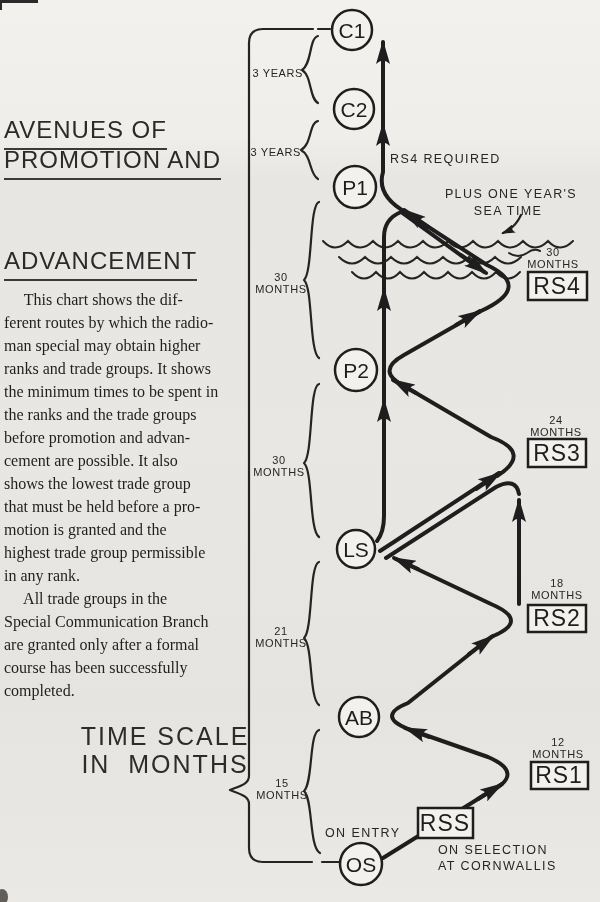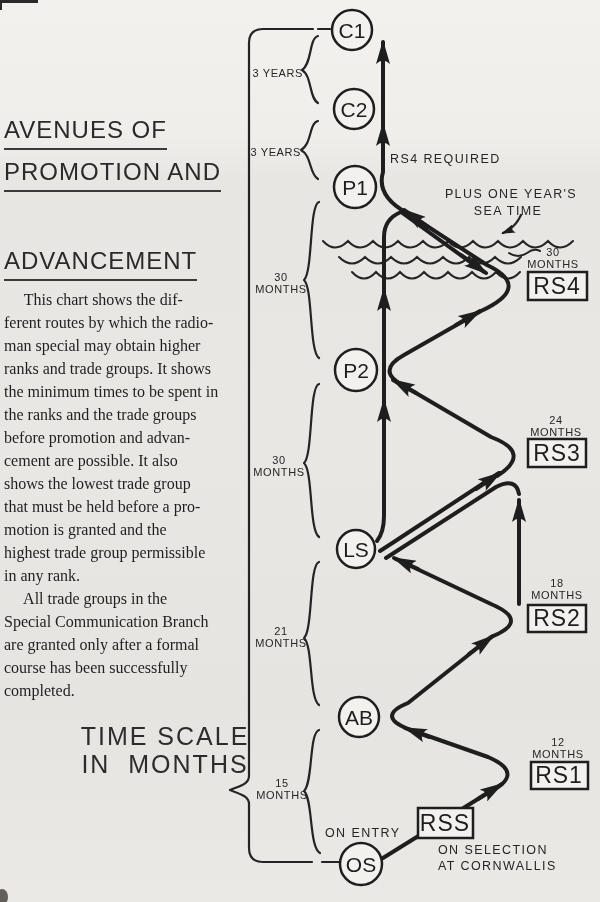--- a/index.html
+++ b/index.html
@@ -41,21 +41,21 @@
 
 <div id="page">
 
   <div class="abs" style="left:0;top:0;width:38px;height:2.5px;background:#2a2a2a;"></div>
   <div class="abs" style="left:0;top:0;width:2px;height:10px;background:#2a2a2a;"></div>
   <div class="abs" style="left:-4px;top:889px;width:12px;height:16px;background:#4a4743;border-radius:50%;opacity:.85;"></div>
 
   <div class="abs" style="left:4px;top:92px;margin-top:24px;">
     <span class="title-line">AVENUES OF</span>
   </div>
-  <div class="abs" style="left:4px;top:158px;">
+  <div class="abs" style="left:4px;top:146px;">
     <span class="title-line">PROMOTION AND</span>
   </div>
   <div class="abs" style="left:4px;top:199px;margin-top:48px;">
     <span class="title-line">ADVANCEMENT</span>
   </div>
 
   <div id="intro" class="abs">     This chart shows the dif-
 ferent routes by which the radio-
 man special may obtain higher
 ranks and trade groups. It shows

